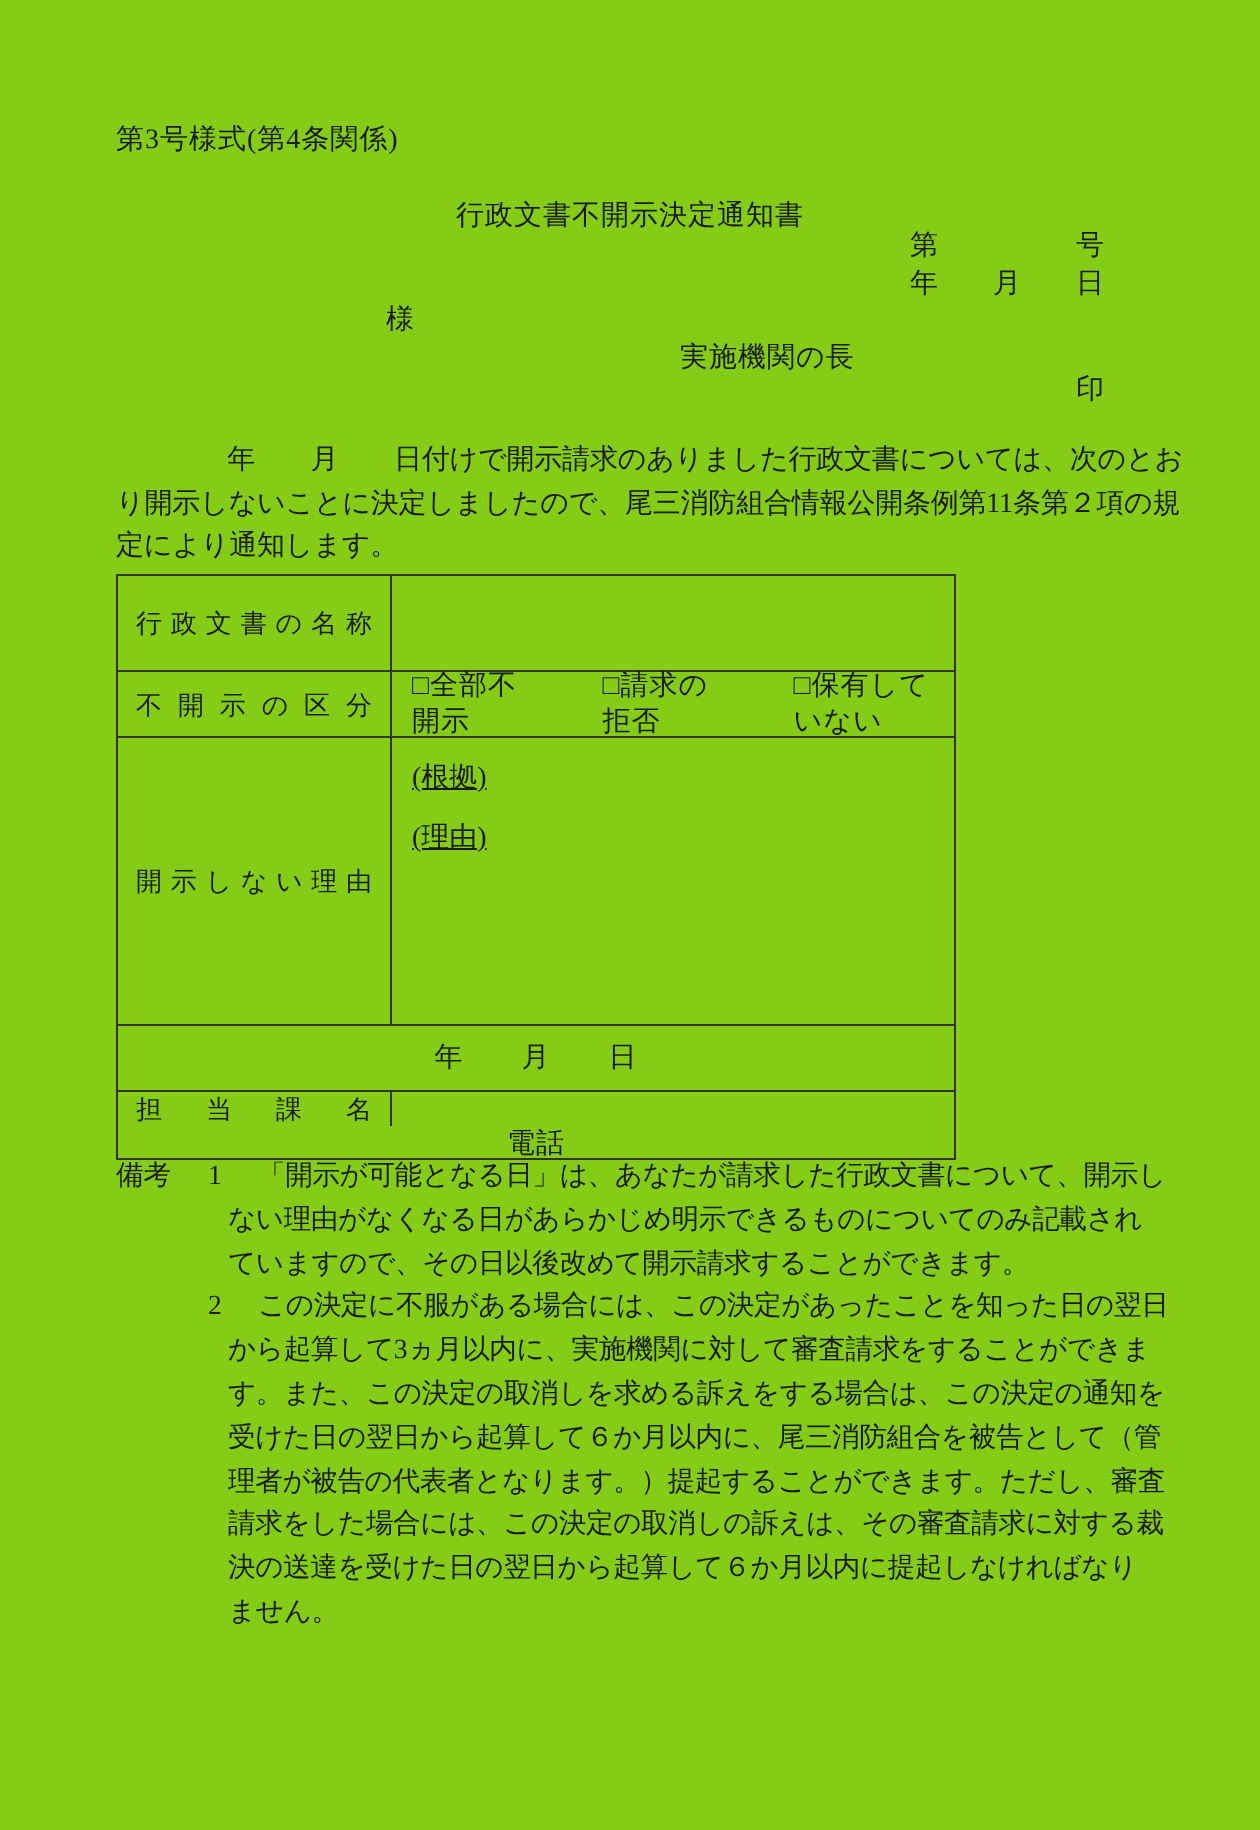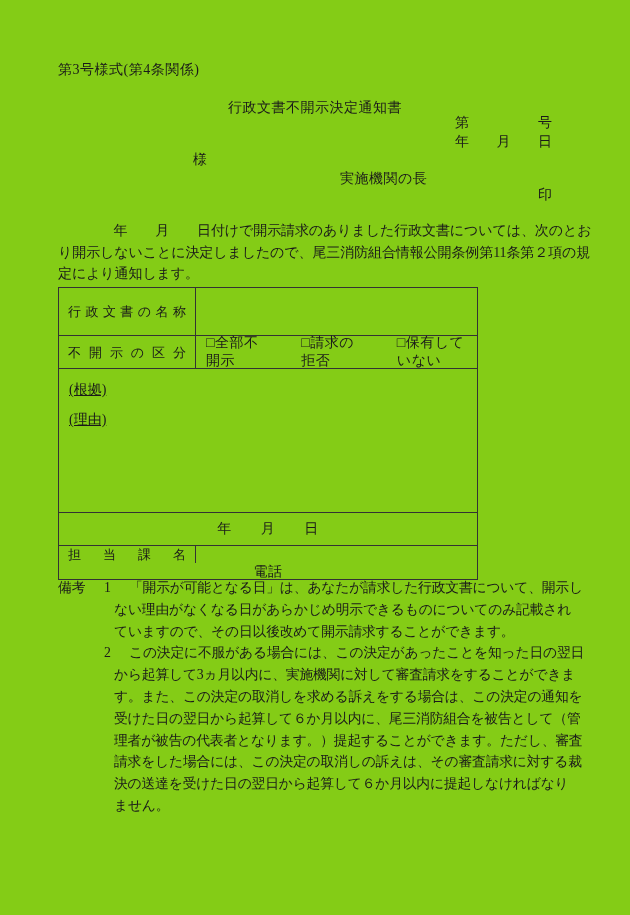--- a/index.html
+++ b/index.html
@@ -181,20 +181,23 @@
         <div class="tlabel-inner">不開示の区分</div>
       </div>
       <div class="tcell cell-options">
         <span>□全部不開示</span>
         <span>□請求の拒否</span>
         <span>□保有していない</span>
       </div>
     </div>
 
     <div class="trow row-reason">
+      <div class="tlabel">
+        <div class="tlabel-inner">開示しない理由</div>
+      </div>
       <div class="tcell cell-reason">
         <div class="reason-line">(根拠)</div>
         <div class="reason-line">(理由)</div>
       </div>
     </div>
 
     <div class="trow row-date">
       <div class="tcell cell-center">年　　月　　日</div>
     </div>
 

